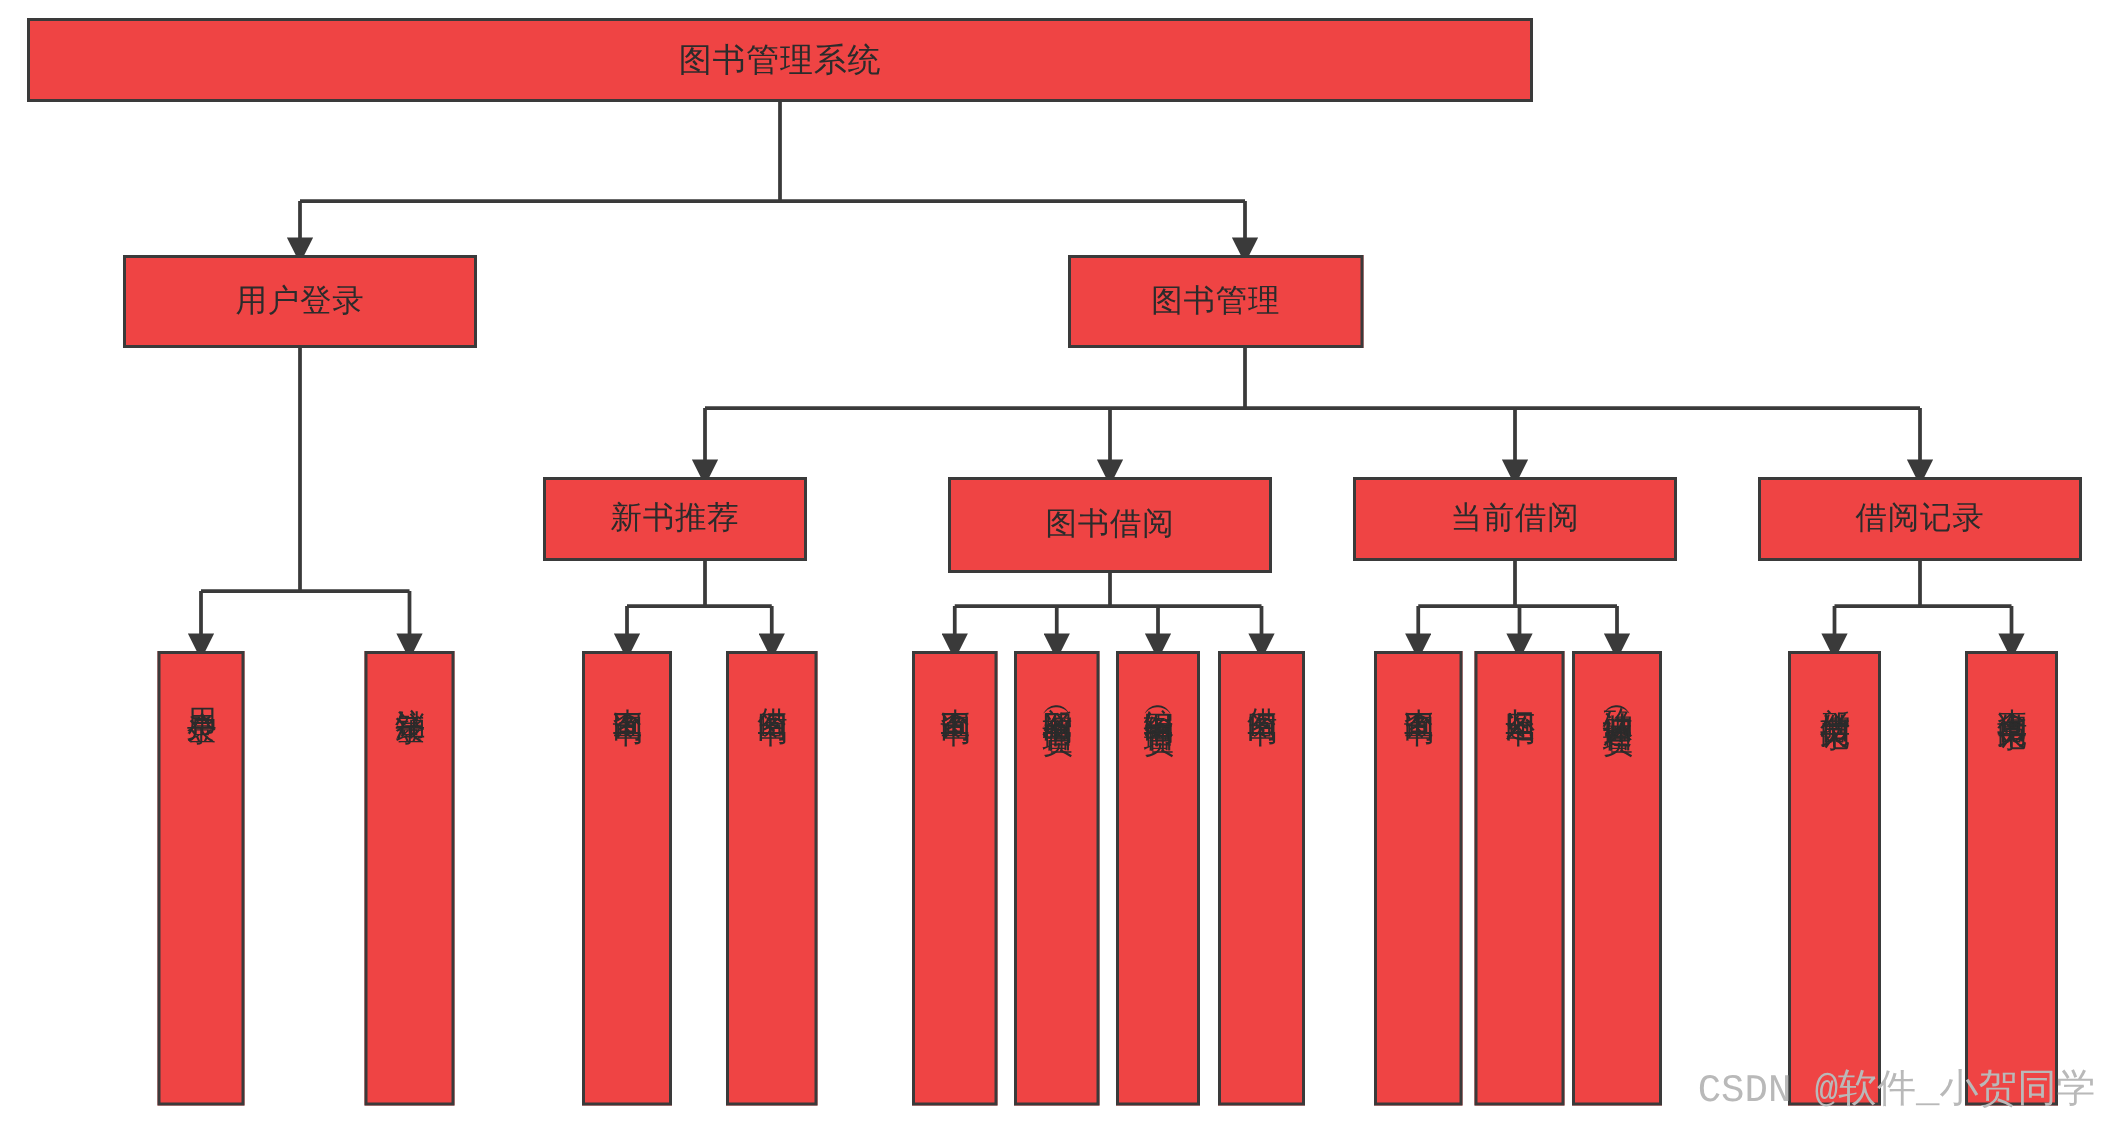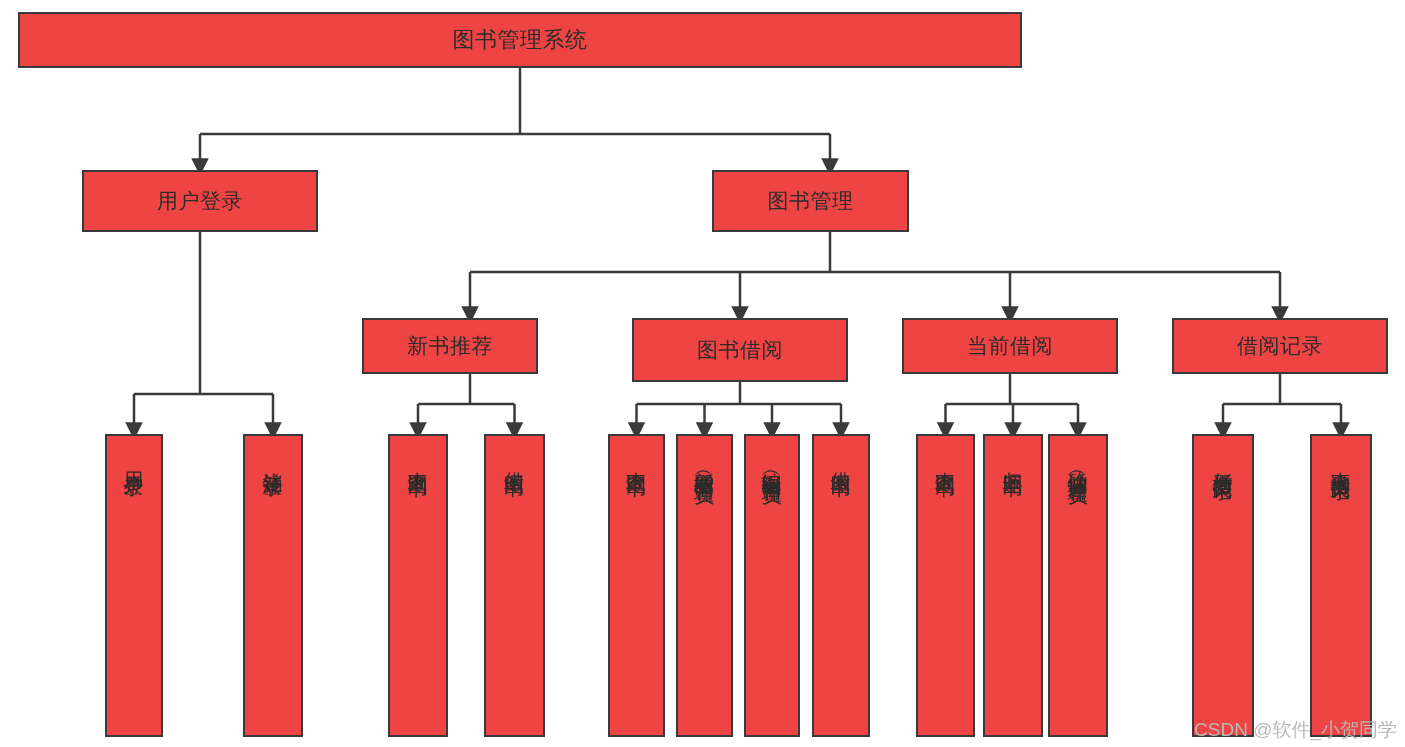--- a/index.html
+++ b/index.html
@@ -54,24 +54,24 @@
     line-height: 1;
     margin-top: 20px;
     white-space: normal;
   }
   .node.root .node-label { font-size: 22px; }
   .watermark {
     position: absolute;
     right: 8px;
     bottom: 4px;
     color: #b9b9b9;
-    font-size: 19px;
+    font-size: 26px;
     z-index: 5;
     white-space: nowrap;
-    font-family: Liberation Sans, sans-serif;
+    font-family: Liberation Mono, monospace;
   }
 </style>
 </head>
 <body>
 
 <div id="canvas">
 
   <svg id="edges" viewBox="0 0 1405 747" xmlns="http://www.w3.org/2000/svg">
     <defs>
       <marker id="arrow" viewBox="0 0 12 12" refX="6" refY="6" markerWidth="7" markerHeight="7" orient="auto-start-reverse">

